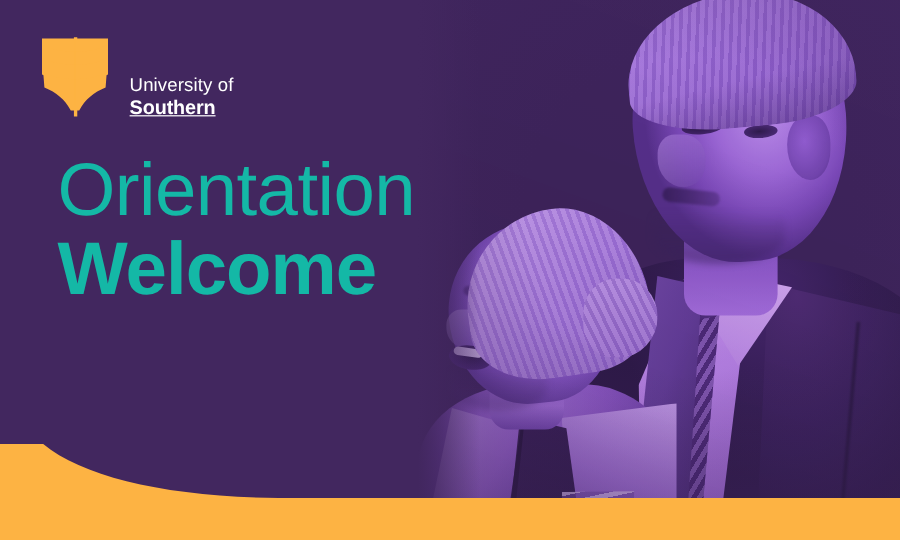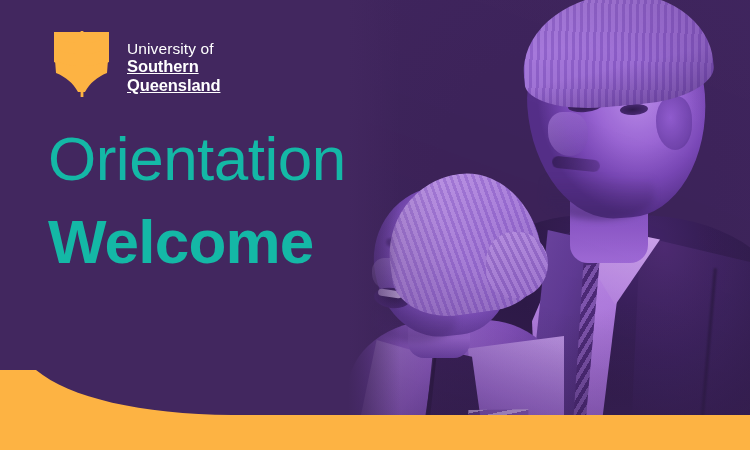--- a/index.html
+++ b/index.html
@@ -455,24 +455,24 @@
     left: 0;
     bottom: 0;
     width: 750px;
     height: 80px;
   }
   .gold-swoosh svg { display: block; }
 
   
   .logo {
     position: absolute;
-    left: 51px;
+    left: 32px;
     top: 29px;
     display: flex;
-    align-items: center;
+    align-items: flex-end;
     gap: 14px;
   }
   .logo-mark { width: 62px; height: 70px; display: block; }
   .logo-text {
     padding-top: 6px;
     color: #ffffff;
     line-height: 1.12;
     letter-spacing: .1px;
   }
   .logo-line-1 {
@@ -505,21 +505,21 @@
     letter-spacing: -0.5px;
     white-space: nowrap;
   }
   .headline-line-2 {
     display: block;
     font-size: 62px;
     font-weight: 700;
     line-height: 1.05;
     letter-spacing: -0.8px;
     white-space: nowrap;
-    margin-top: 19px;
+    margin-top: 2px;
   }
 </style>
 </head>
 <body>
 
 <div class="banner">
 
   <div class="bg-fill"></div>
 
   <div class="photo-layer">
@@ -588,21 +588,20 @@
         <path d="M31 37 C41 37 49 35 57 31 L56 44 C46 48 39 54 34 63 L31 63 Z"></path>
         <path d="M30 3 C19 3 9 3 3 3 L3 14 C15 18 23 25 29 34 L30 34 Z"></path>
         <path d="M30 14 C19 14 11 12 3 8 L3 22 C15 26 23 33 29 43 L30 43 Z"></path>
         <path d="M30 25 C19 25 11 23 3 19 L3 33 C14 37 22 44 28 54 L30 54 Z"></path>
         <path d="M30 37 C20 37 12 35 4 31 L5 44 C15 48 22 54 27 63 L30 63 Z"></path>
       </g>
     </svg>
     <div class="logo-text">
       <span class="logo-line-1">University of</span>
       <span class="logo-line-2">Southern</span>
-      <span class="logo-line-3">Queensland</span>
     </div>
   </div>
 
   <div class="headline">
     <span class="headline-line-1">Orientation</span>
     <span class="headline-line-2">Welcome</span>
   </div>
 
 </div>
 

